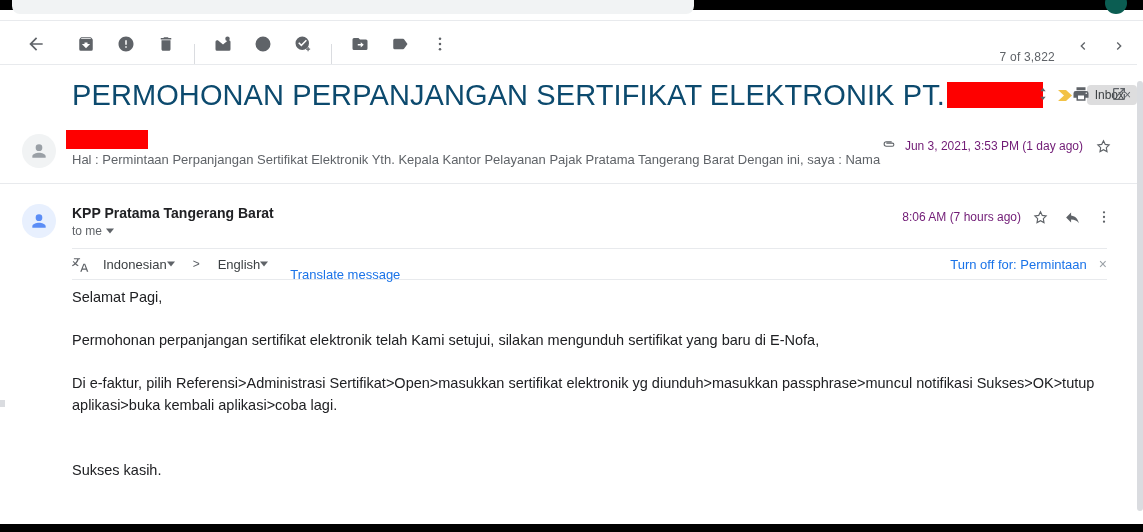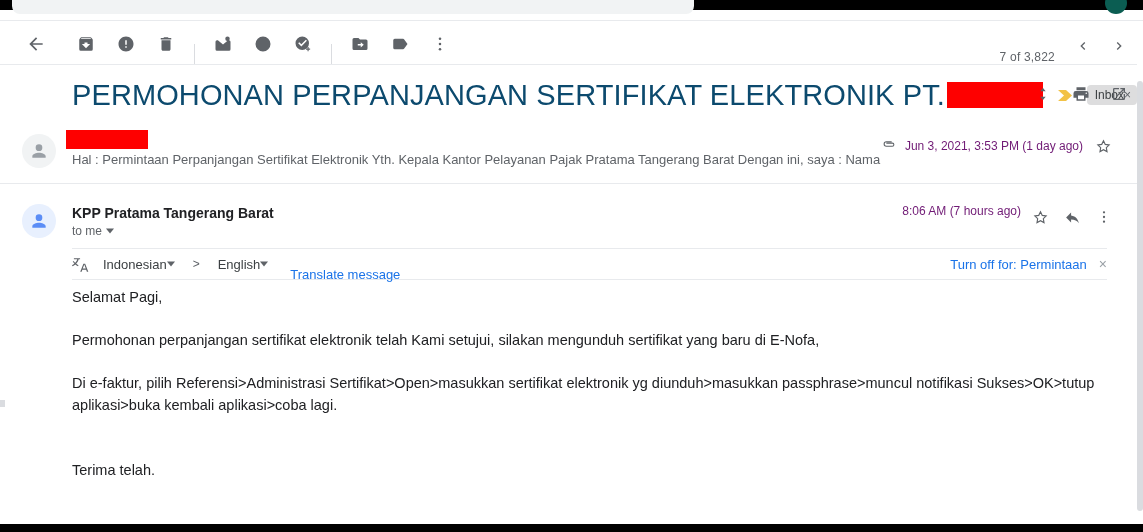--- a/index.html
+++ b/index.html
@@ -114,21 +114,21 @@
   .sender-name {
     position: absolute; left: 72px; top: 13px;
     font-size: 14px; font-weight: bold; color: #202124;
   }
   .to-me {
     position: absolute; left: 72px; top: 32px;
     font-size: 12px; color: #5f6368; display: flex; align-items: center; gap: 4px; cursor: pointer;
   }
   .open-meta {
     position: absolute; right: 20px; top: 12px;
-    display: flex; gap: 6px;
+    display: flex; align-items: center; gap: 6px;
   }
   .om-btn { width: 26px; height: 26px; display: flex; align-items: center; justify-content: center; cursor: pointer; border-radius: 50%; }
 
   
   .translate-bar {
     position: absolute; left: 72px; top: 248px; width: 1035px; height: 32px;
     border-top: 1px solid #e8eaed; border-bottom: 1px solid #e8eaed;
     display: flex; align-items: center; background: #fff;
   }
   .tr-icon { margin-right: 12px; display: flex; align-items: center; }
@@ -384,21 +384,21 @@
   </div>
 
   <div class="mail-body">
     <p>Selamat Pagi,</p>
     <div class="body-gap"></div>
     <p>Permohonan perpanjangan sertifikat elektronik telah Kami setujui, silakan mengunduh sertifikat yang baru di E-Nofa,</p>
     <div class="body-gap"></div>
     <p>Di e-faktur, pilih Referensi&gt;Administrasi Sertifikat&gt;Open&gt;masukkan sertifikat elektronik yg diunduh&gt;masukkan passphrase&gt;muncul notifikasi Sukses&gt;OK&gt;tutup</p>
     <p>aplikasi&gt;buka kembali aplikasi&gt;coba lagi.</p>
     <div class="body-gap-lg"></div>
-    <p>Terima telah.</p>
+    <p>Sukses kasih.</p>
   </div>
 
   <div class="scroll-track">
     <div class="scroll-thumb"></div>
   </div>
 
   <div class="left-nub"></div>
   <div class="bottom-bar"></div>
   <div class="bottom-white"></div>
 </div>

